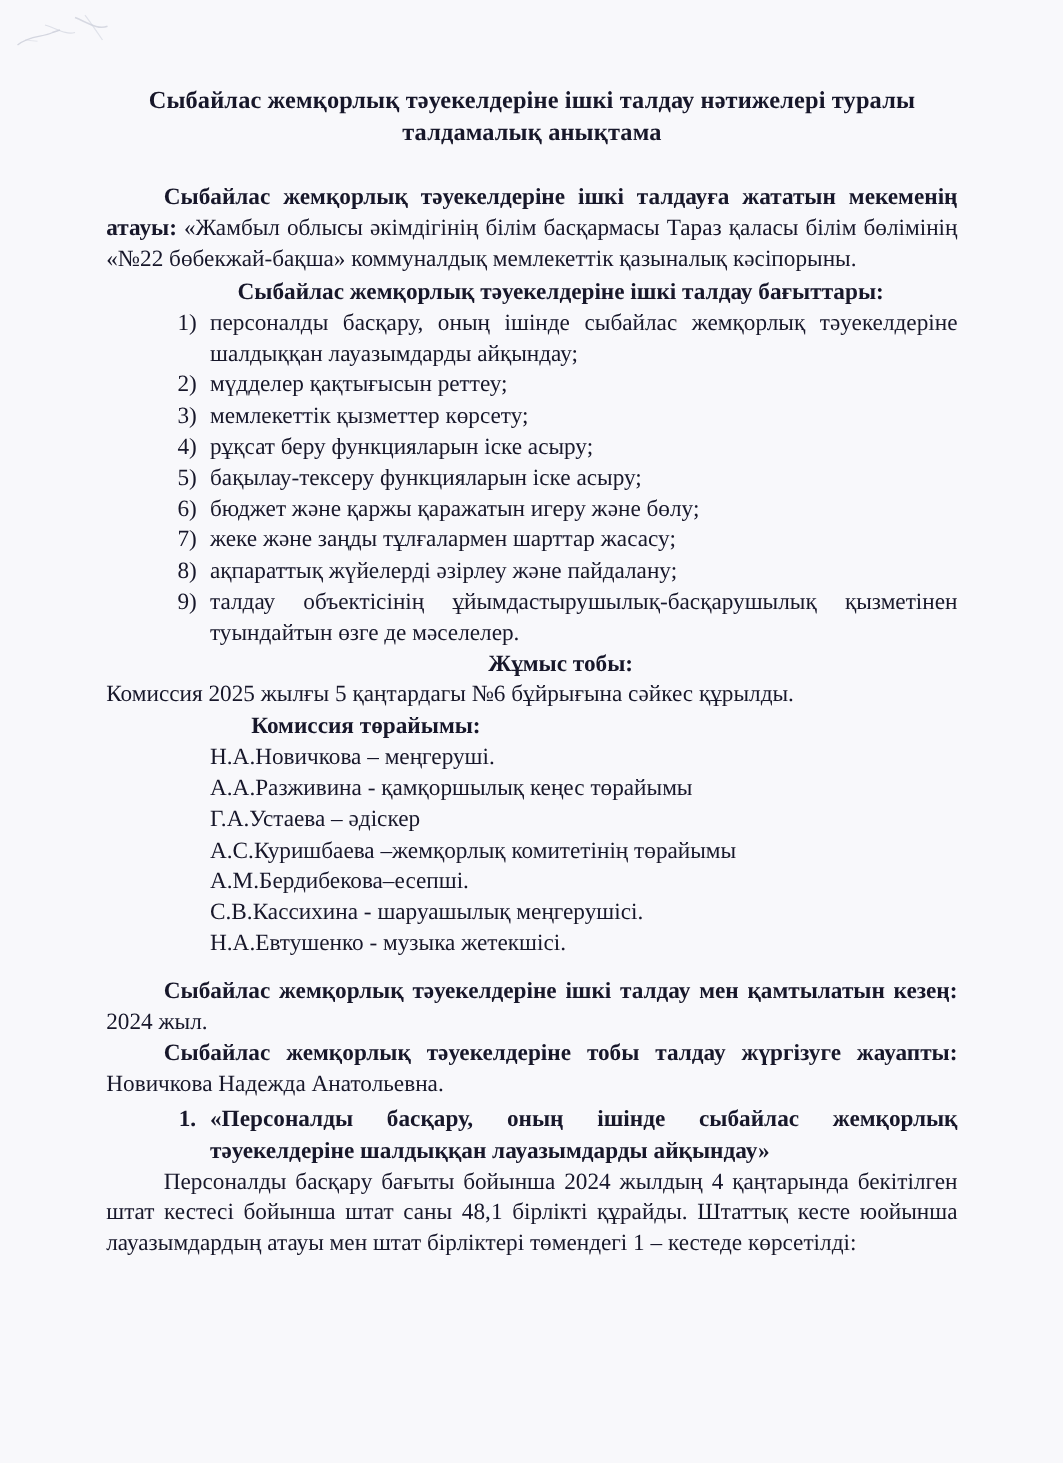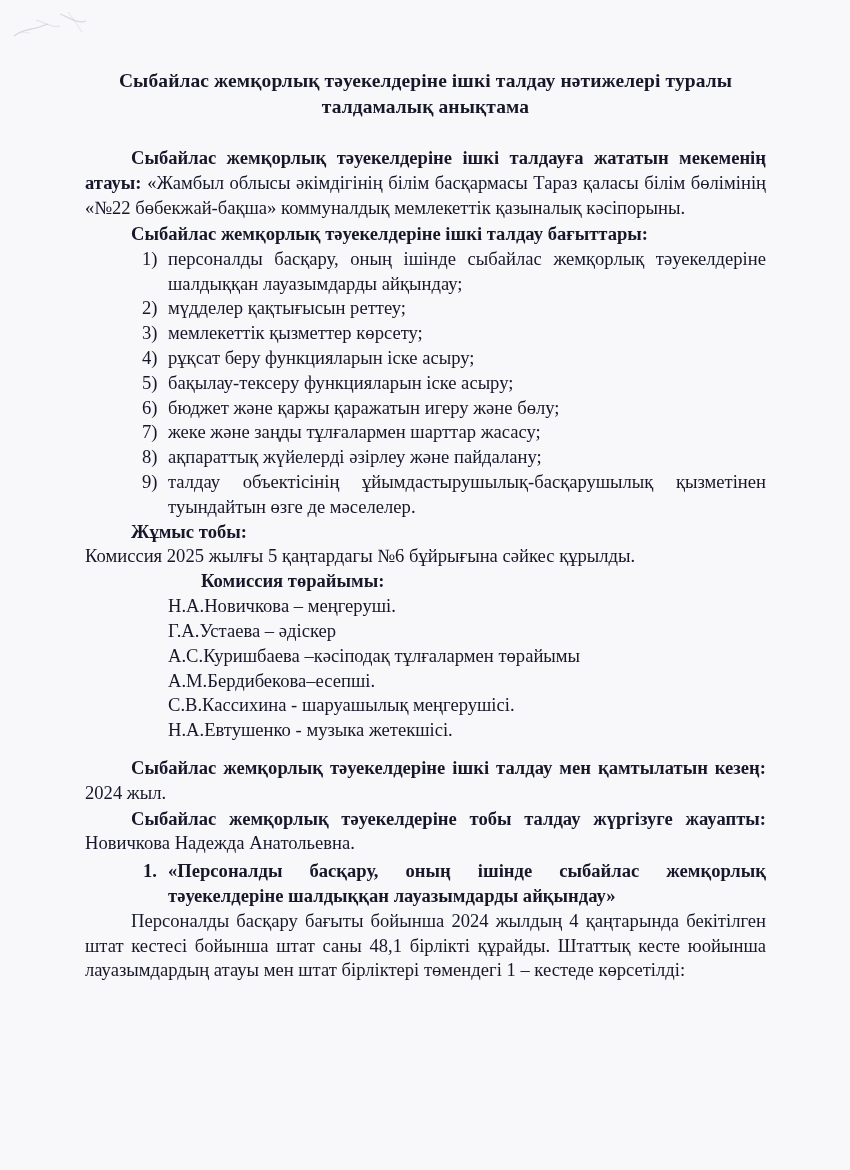--- a/index.html
+++ b/index.html
@@ -85,21 +85,21 @@
     text-align: left;
     font-weight: normal;
   }
 
   .line {
     font-size: 18.6px;
     line-height: 1.335;
     margin: 0;
     text-align: left;
   }
-  .line.indent-sm { padding-left: 46px; }
+  .line.indent-sm { padding-left: 46px; text-align: center; }
   .line.indent-md { padding-left: 83px; }
   .line.indent-lg { padding-left: 116px; }
   .line.bold { font-weight: bold; }
 
   
   .section-head {
     position: relative;
     padding-left: 83px;
     font-weight: bold;
     font-size: 18.6px;
@@ -146,22 +146,23 @@
       <li>бюджет және қаржы қаражатын игеру және бөлу;</li>
       <li>жеке және заңды тұлғалармен шарттар жасасу;</li>
       <li>ақпараттық жүйелерді әзірлеу және пайдалану;</li>
       <li>талдау объектісінің ұйымдастырушылық-басқарушылық қызметінен туындайтын өзге де мәселелер.</li>
     </ol>
 
     <p class="line bold indent-sm">Жұмыс тобы:</p>
     <p class="line">Комиссия 2025 жылғы 5 қаңтардагы №6 бұйрығына сәйкес құрылды.</p>
     <p class="line bold indent-lg">Комиссия төрайымы:</p>
     <p class="line indent-md">Н.А.Новичкова – меңгеруші.</p>
+    <p class="line indent-md">А.А.Разживина  - қамқоршылық кеңес төрайымы</p>
     <p class="line indent-md">Г.А.Устаева – әдіскер</p>
-    <p class="line indent-md">А.С.Куришбаева –кәсіподақ тұлғалармен төрайымы</p>
+    <p class="line indent-md">А.С.Куришбаева –жемқорлық комитетінің төрайымы</p>
     <p class="line indent-md">А.М.Бердибекова–есепші.</p>
     <p class="line indent-md">С.В.Кассихина -  шаруашылық меңгерушісі.</p>
     <p class="line indent-md">Н.А.Евтушенко -  музыка жетекшісі.</p>
 
     <div class="gap-md"></div>
 
     <p class="para"><span class="heading-run">Сыбайлас жемқорлық тәуекелдеріне ішкі талдау мен қамтылатын кезең:</span> <span>2024 жыл.</span></p>
 
     <p class="para"><span class="heading-run">Сыбайлас жемқорлық тәуекелдеріне тобы талдау жүргізуге жауапты:</span> <span>Новичкова Надежда Анатольевна.</span></p>
 

